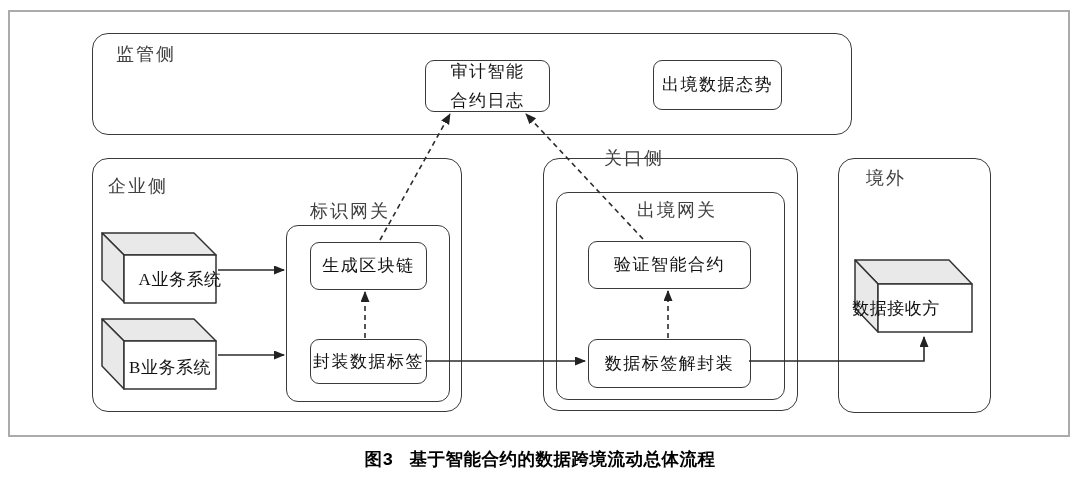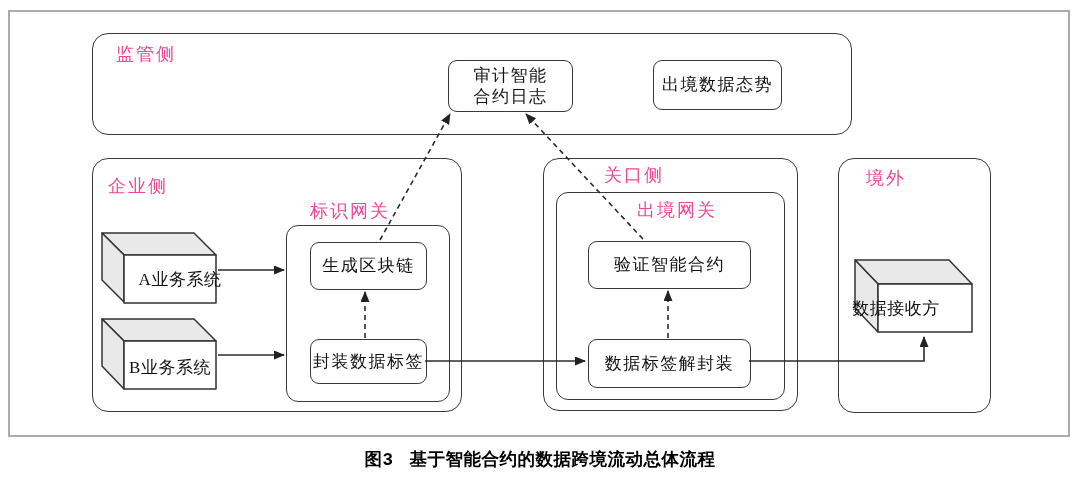--- a/index.html
+++ b/index.html
@@ -16,21 +16,21 @@
   }
   .gwbox{
     position:absolute;border:1.5px solid #3a3a3a;border-radius:12px;background:#ffffff;z-index:2;
   }
   .node{
     position:absolute;border:1.5px solid #3a3a3a;border-radius:9px;background:#ffffff;z-index:3;
     display:flex;flex-direction:column;align-items:center;justify-content:center;
     font-size:17px;letter-spacing:1.5px;line-height:1.25;color:#111;text-align:center;
   }
   .rlabel{
-    position:absolute;z-index:6;font-size:18px;letter-spacing:2px;color:#ec4899;white-space:nowrap;
+    position:absolute;z-index:6;font-size:18px;letter-spacing:2px;color:#404040;white-space:nowrap;
   }
   .cubelabel{
     position:absolute;z-index:6;font-size:17px;letter-spacing:0.5px;color:#111;
     display:flex;align-items:center;justify-content:center;white-space:nowrap;
   }
   svg.connectors{position:absolute;left:0;top:0;z-index:4;pointer-events:none;}
   .caption{
     position:absolute;left:0;top:447px;width:1080px;text-align:center;z-index:7;
     font-family:Liberation Mono, monospace;font-weight:700;
     font-size:17.5px;color:#000;letter-spacing:0.5px;
@@ -39,35 +39,35 @@
 </style>
 </head>
 <body>
 
 <div class="stage">
 
   <div class="frame"></div>
 
   <div class="region" style="left:92px;top:33px;width:758px;height:100px;"></div>
   <div class="rlabel" style="left:116px;top:42px;">监管侧</div>
-  <div class="node" style="left:448px;top:60px;width:123px;height:50px;">
+  <div class="node" style="left:425px;top:60px;width:123px;height:50px;justify-content:space-between;">
     <span>审计智能</span>
     <span>合约日志</span>
   </div>
   <div class="node" style="left:653px;top:60px;width:127px;height:48px;">出境数据态势</div>
 
   <div class="region" style="left:92px;top:158px;width:368px;height:252px;"></div>
   <div class="rlabel" style="left:108px;top:174px;">企业侧</div>
   <div class="rlabel" style="left:289px;top:199px;margin-left:21px;">标识网关</div>
   <div class="gwbox" style="left:286px;top:225px;width:162px;height:175px;"></div>
   <div class="node" style="left:310px;top:242px;width:115px;height:46px;">生成区块链</div>
   <div class="node" style="left:310px;top:339px;width:115px;height:43px;">封装数据标签</div>
 
   <div class="region" style="left:543px;top:158px;width:253px;height:251px;"></div>
-  <div class="rlabel" style="left:604px;top:163px;">关口侧</div>
+  <div class="rlabel" style="left:604px;top:146px;">关口侧</div>
   <div class="gwbox" style="left:556px;top:192px;width:227px;height:206px;"></div>
   <div class="rlabel" style="left:637px;top:198px;">出境网关</div>
   <div class="node" style="left:588px;top:241px;width:161px;height:46px;">验证智能合约</div>
   <div class="node" style="left:588px;top:339px;width:161px;height:47px;">数据标签解封装</div>
 
   <div class="region" style="left:838px;top:158px;width:151px;height:253px;"></div>
   <div class="rlabel" style="left:866px;top:166px;text-align:right;">境外</div>
 
   <svg class="connectors" width="1080" height="481" viewBox="0 0 1080 481">
     <defs>

